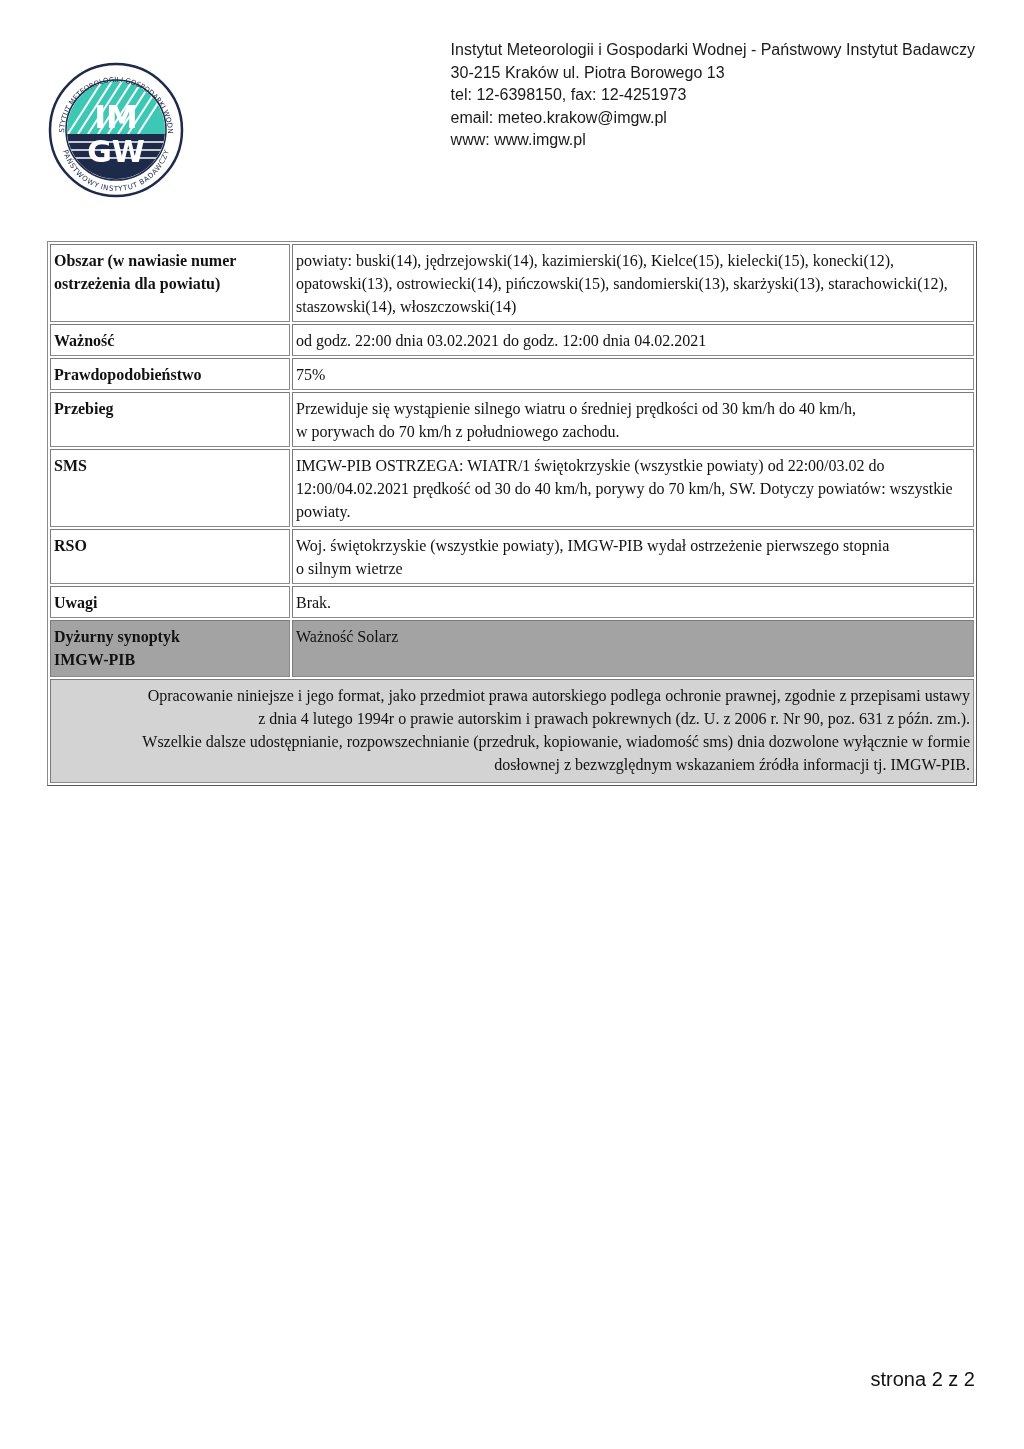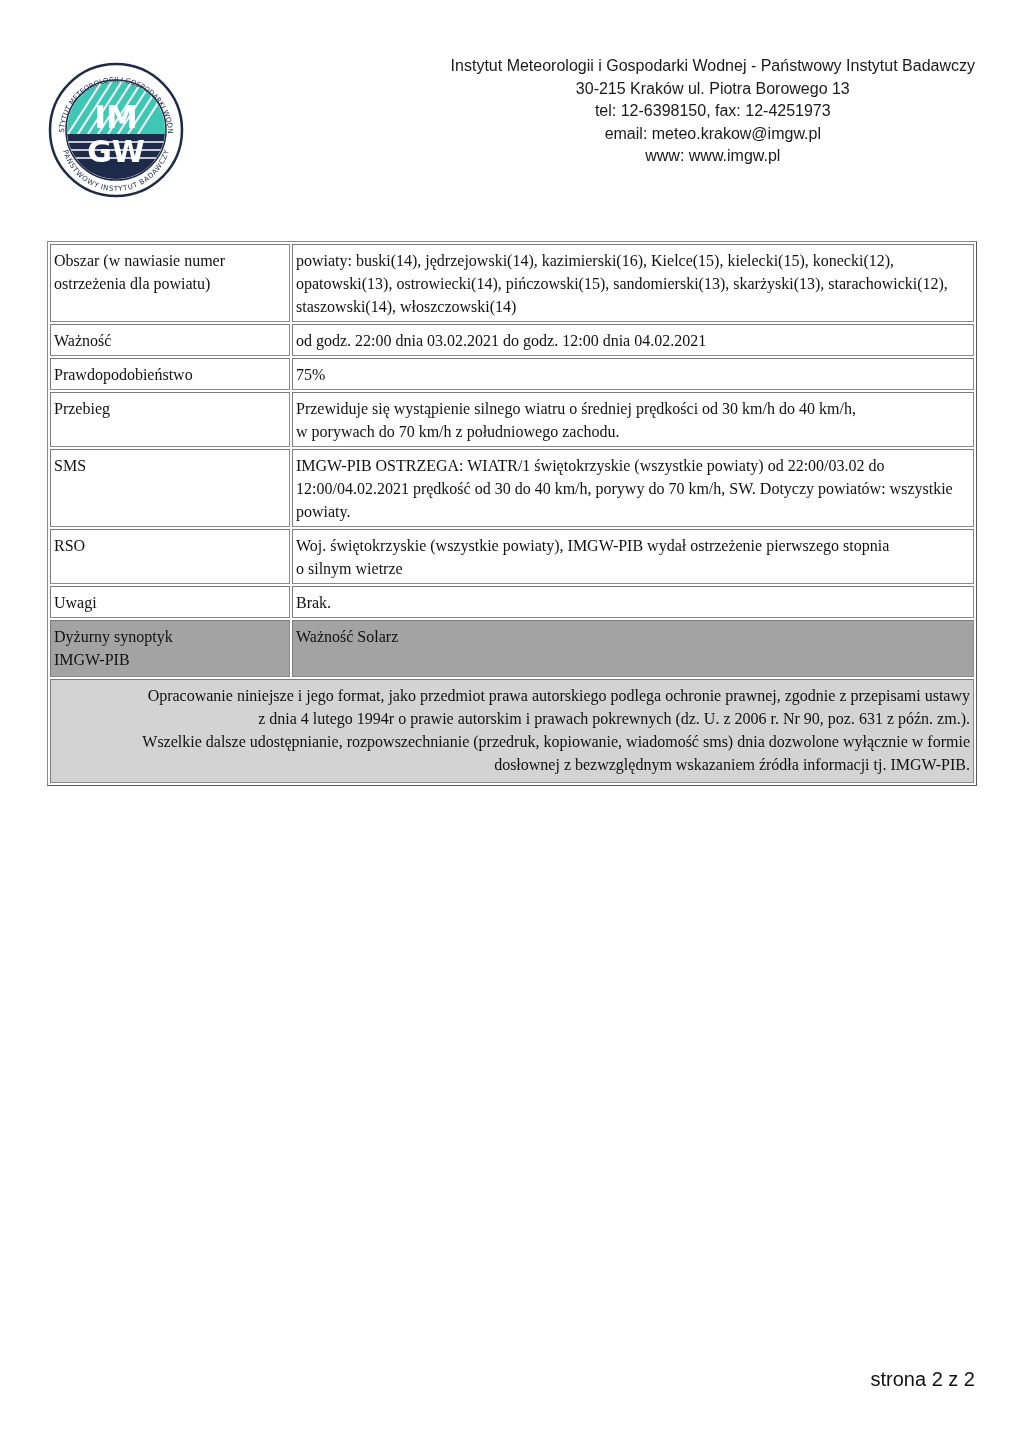--- a/index.html
+++ b/index.html
@@ -1,25 +1,25 @@
 <!DOCTYPE html>
 <html><head>
 <meta charset="utf-8">
 <style>
   html, body { margin: 0; padding: 0; background: #ffffff; }
   body { width: 1024px; height: 1449px; position: relative; overflow: hidden; }
   .logo { position: absolute; left: 48px; top: 62px; width: 136px; height: 136px; }
-  .header { position: absolute; right: 49px; top: 55px; text-align: center;
+  .header { position: absolute; right: 49px; top: 39px; text-align: left;
             font-family: "Liberation Sans", sans-serif; font-size: 16px; line-height: 22.5px; color: #1a1a1a; }
   .header .bold { font-weight: bold; color: #1c1f4e; }
   table.main { position: absolute; left: 47px; top: 241px; width: 930px; border-collapse: separate;
                border-spacing: 2px; border: 1px solid #8a8a8a; border-right-color:#555; border-bottom-color:#555;
                font-family: "Liberation Serif", serif; font-size: 16px; line-height: 23px; color: #111; }
   table.main td { border: 1px solid #8a8a8a; border-top-color:#7a7a7a; border-left-color:#7a7a7a; vertical-align: top; padding: 4px 3px 3px 3px; }
-  td.lbl { width: 232px; font-weight: normal; }
+  td.lbl { width: 232px; font-weight: bold; }
   tr.gray td { background: #a3a3a3; }
   tr.gray td.lbl { height: 48px; }
   td.foot { background: #d3d3d3; padding: 4px 3px 6px 3px !important; text-align: right; }
   .indent { padding-left: 10px; }
   .page-num { position: absolute; right: 49px; top: 1368px; font-family: "Liberation Sans", sans-serif; font-size: 20px; color: #111; }
 </style>
 </head>
 <body>
 
 <div class="logo">

